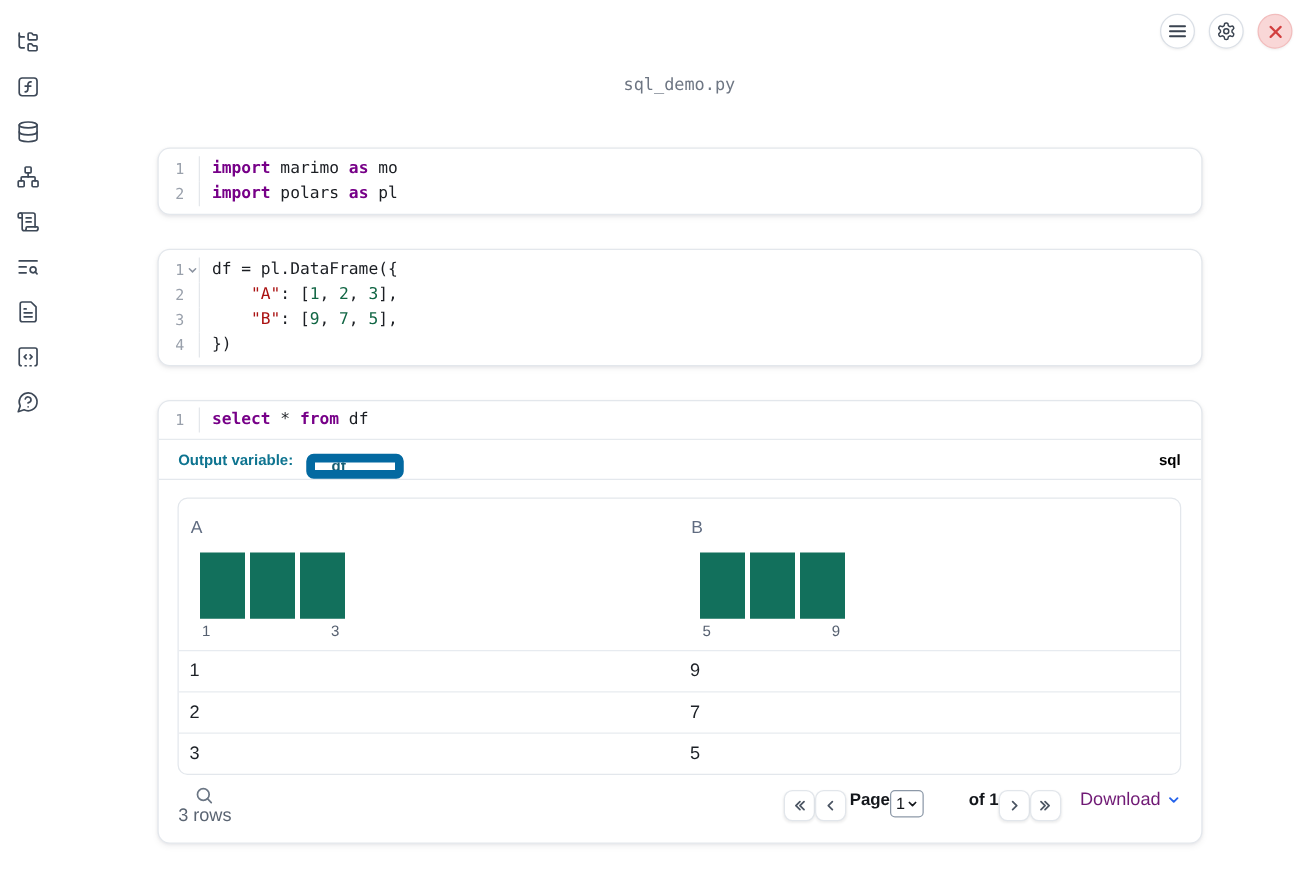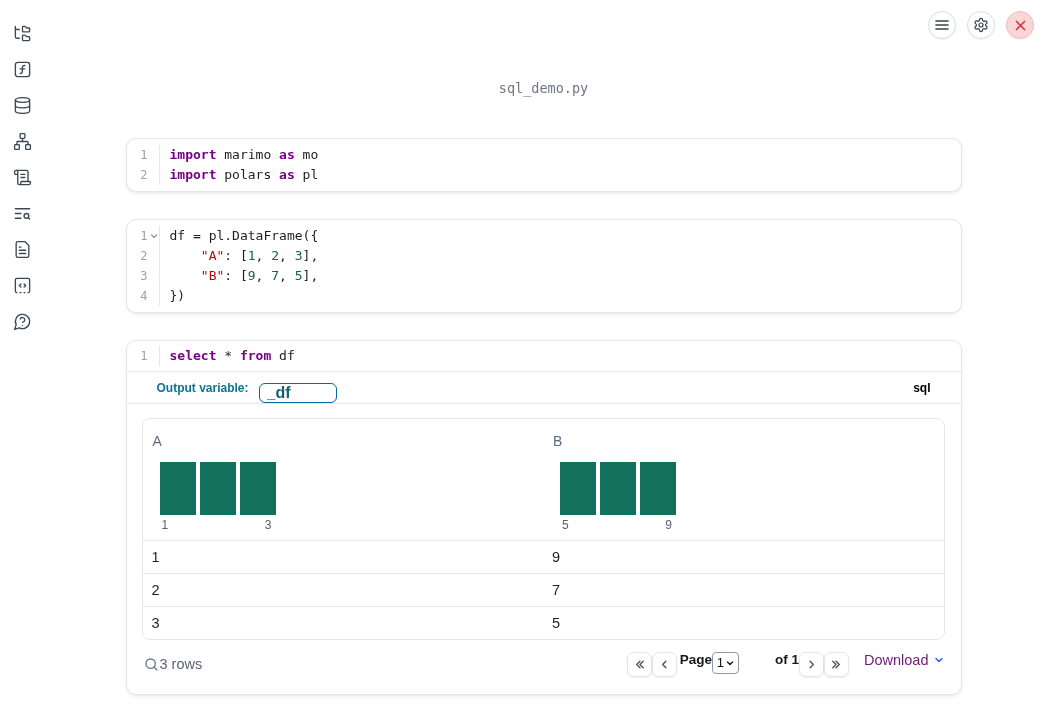--- a/index.html
+++ b/index.html
@@ -13,21 +13,21 @@
     cursor:pointer; color:#3d4857; }
 
   
   .topbar { position:absolute; top:11px; right:9px; display:flex; gap:11px; }
   .tb-btn { width:28px; height:28px; border-radius:50%; border:1px solid #dadfe6; background:#fff;
     box-shadow:0 1px 2px rgba(0,0,0,.06); display:flex; align-items:center; justify-content:center; cursor:pointer; }
   .tb-btn.close { background:#f9d7d7; border-color:#f2bdbd; }
 
   
   .main { margin-left:44px; width:999px; }
-  .doc-title { text-align:center; margin-top:80px; font-family:"DejaVu Sans Mono",monospace;
+  .doc-title { text-align:center; margin-top:60px; font-family:"DejaVu Sans Mono",monospace;
     font-size:13.5px; color:#6e7683; }
   .cells { width:836px; margin:42px auto 0; }
 
   .cell { background:#fff; border:1px solid #e3e7ec; border-radius:10px; margin-bottom:27px;
     box-shadow:0 2px 5px rgba(15,23,42,.05),0 1px 2px rgba(15,23,42,.05); overflow:hidden; }
 
   .code-area { padding:6px 0; }
   .code-area.bordered { padding:5px 0; border-bottom:1px solid #e6eaee; }
   .code-line { display:flex; height:20px; line-height:20px;
     font-family:"DejaVu Sans Mono",monospace; font-size:13px; }
@@ -35,25 +35,25 @@
     border-right:1px solid #e4e7eb; color:#9aa1ac; font-size:12px; }
   .ln .n { padding-right:2px; }
   .ln .fold { width:9px; height:9px; display:flex; align-items:center; }
   .code { padding-left:10px; white-space:pre; color:#1b1e23; }
   .tok-kw { color:#770088;font-weight:bold; }
   .tok-str { color:#aa1111; }
   .tok-num { color:#116644; }
   .tok-pl { color:#1b1e23; }
 
   
-  .outvar-bar { display:flex; align-items:center; height:32px; padding:0 30px;
+  .outvar-bar { display:flex; align-items:center; height:32px; padding:0 16px;
     border-bottom:1px solid #e4e8ed; }
   .outvar-label { font-size:12px; font-weight:bold; color:#0e7490; }
-  .outvar-input { margin-left:10px; width:78px; height:20px; border:1px solid #0369a1;
-    border-radius:6px; padding:0 7px; font-size:16px; font-weight:bold; color:#155e75;
+  .outvar-input { margin-left:10px; width:78px; height:20px; border:7px solid #0369a1;
+    border-radius:6px; padding:0 7px; font-size:12px; font-weight:bold; color:#155e75;
     font-family:"Liberation Sans",sans-serif; outline:none;margin-top:11px; }
   .lang-badge { margin-left:auto; font-size:12px; font-weight:bold; color:#000000; cursor:pointer; }
 
   
   .output-area { padding:14px 16px 12px 15px; }
   .table-card { border:1px solid #e3e7ec; border-radius:8px; overflow:hidden; }
   .t-header { display:flex; padding-top:14px; }
   .t-col { width:50%; }
   .col-label { padding-left:10px; font-size:14px; color:#5f6b80; height:17px; }
   .hist { width:116px; margin:12px 0 0 17px; }
@@ -62,21 +62,21 @@
   .hist-labels { display:flex; justify-content:space-between; margin-top:3px; height:16px;
     padding:0 4px 0 2px; font-size:12px; color:#566070; }
   .t-header-pad { height:6px; }
   .t-row { display:flex; height:33px; align-items:center; border-top:1px solid #e7ebf0;
     font-size:14.5px; color:#1c2026; cursor:default; }
   .t-cell { width:50%; padding-left:9px; }
 
   
   .table-footer { display:flex; align-items:center; justify-content:space-between;
     margin-top:6px; height:36px; padding:0 1px; }
-  .tf-left { display:flex; align-items:center; gap:0; }
+  .tf-left { display:flex; align-items:center; gap:0;flex-direction:column; }
   .row-count { font-size:14.5px; color:#5a6472; }
   .tf-right { display:flex; align-items:flex-start; gap:0; }
   .pg-btn { width:25px; height:25px; border:1px solid #e2e6eb; border-radius:7px; background:#fff;
     box-shadow:0 1px 2px rgba(0,0,0,.07); display:flex; align-items:center; justify-content:center;
     cursor:pointer; }
   .page-label, .of-label { font-size:13.5px; color:#14171c; font-weight:600;margin-left:36px; }
   .page-label { margin-left:3px; }
   .page-select { width:27px; height:22px; border:1px solid #8d99a8; border-radius:4px; background:#fff;
     display:flex; align-items:center; justify-content:center; gap:2px; font-size:13px; color:#14171c;
     cursor:pointer; }

